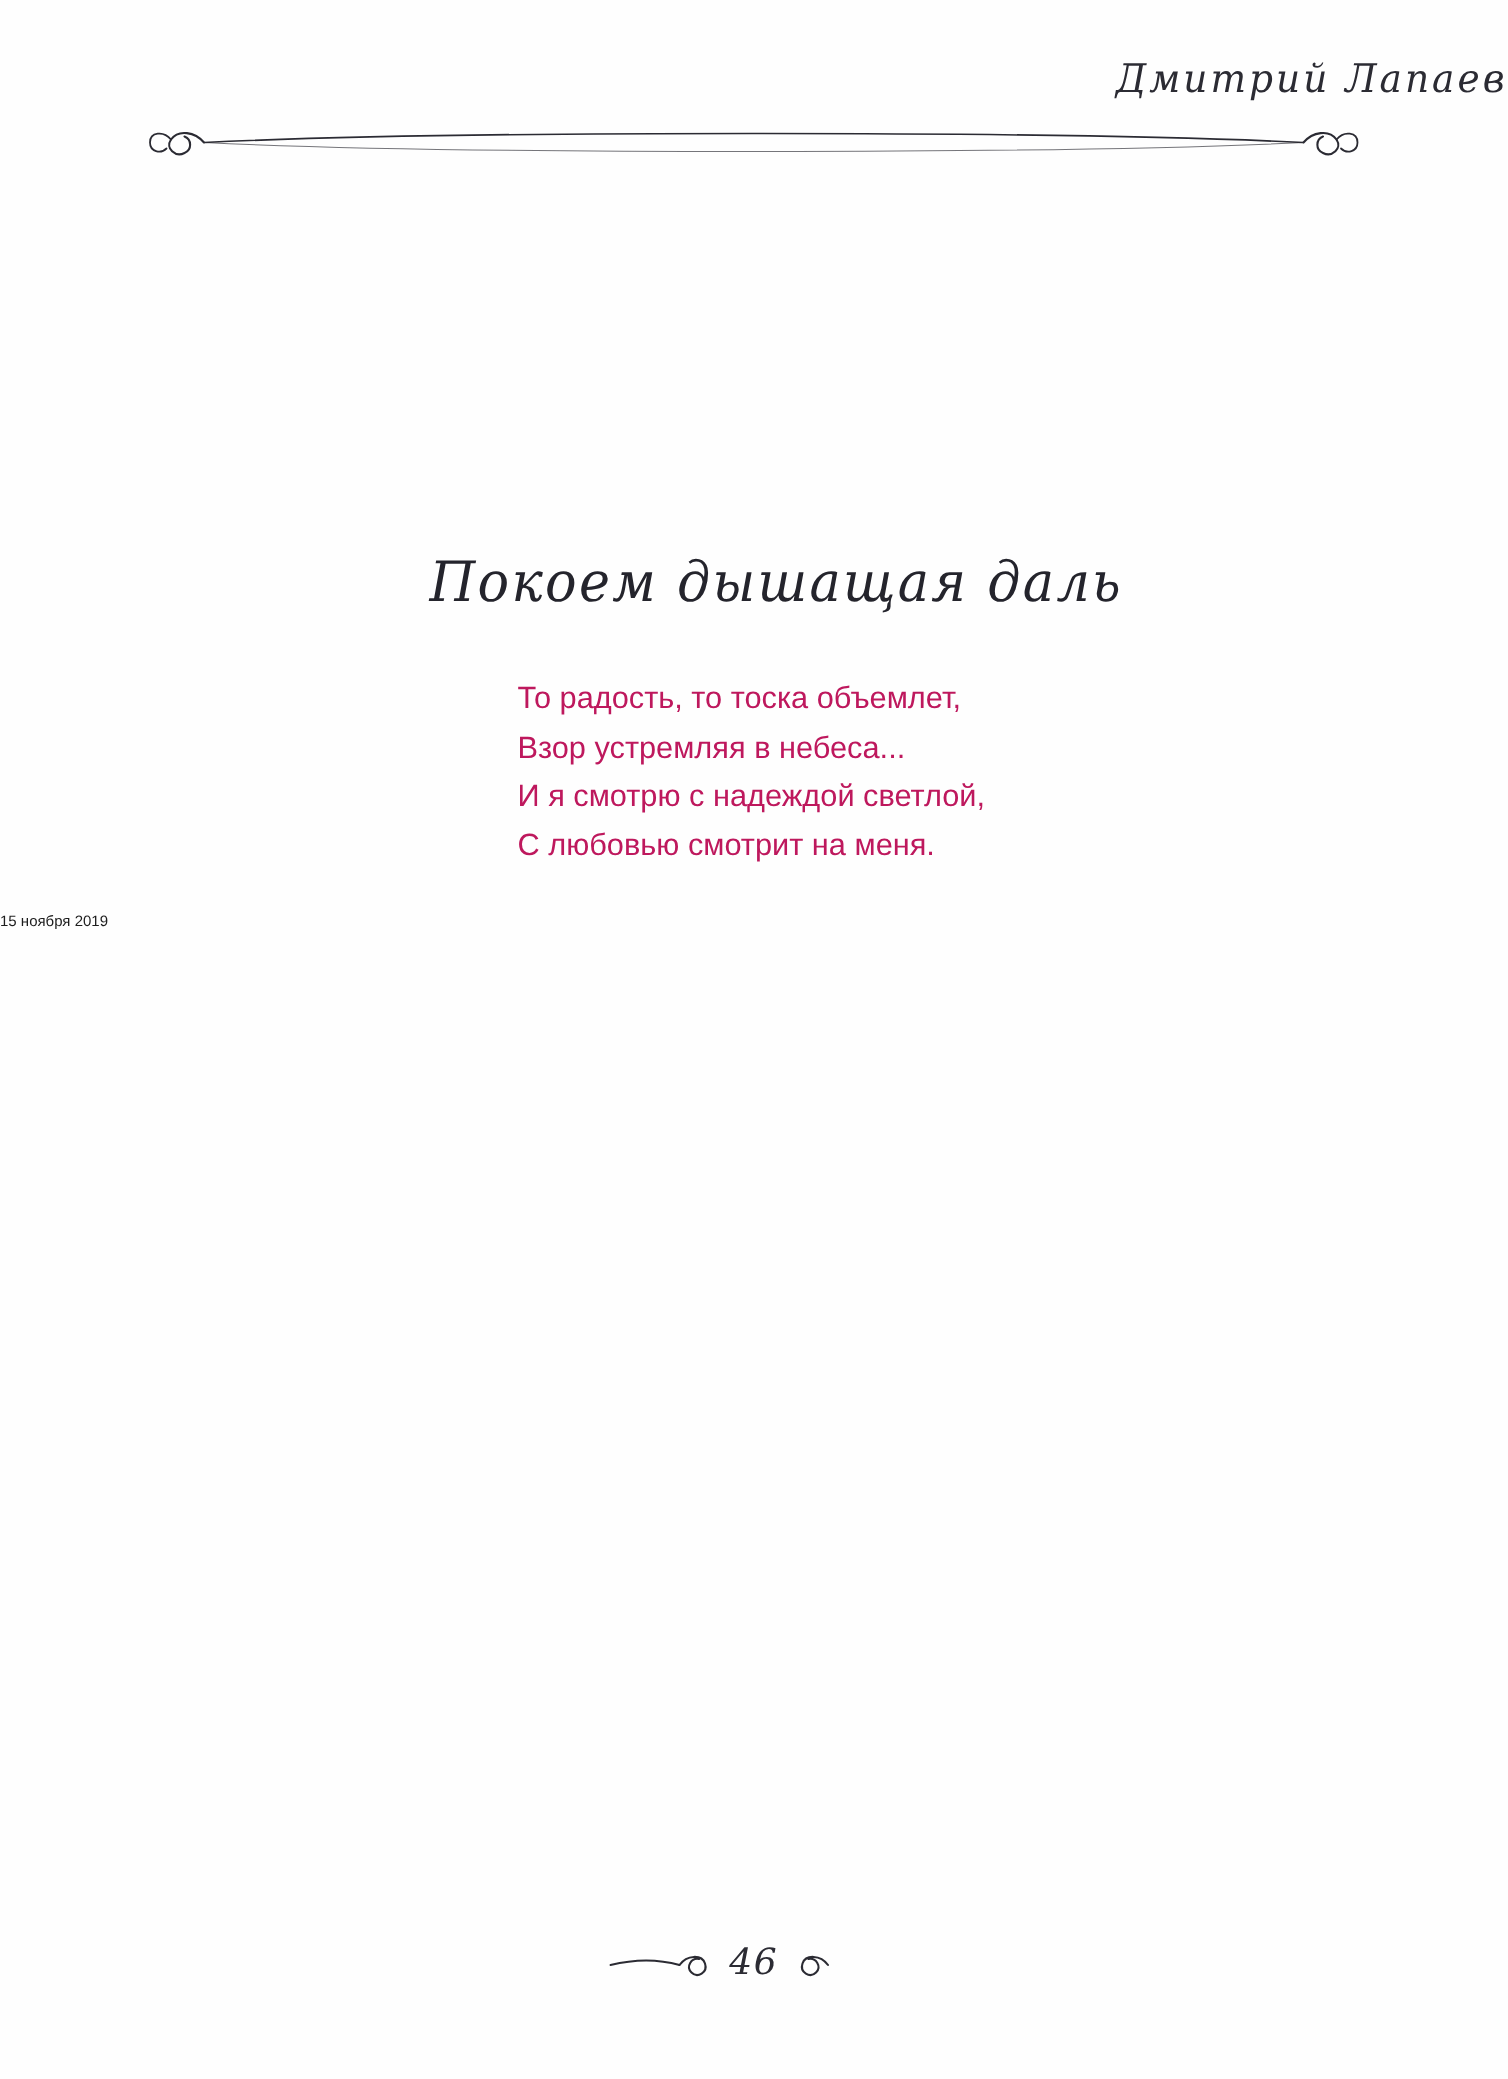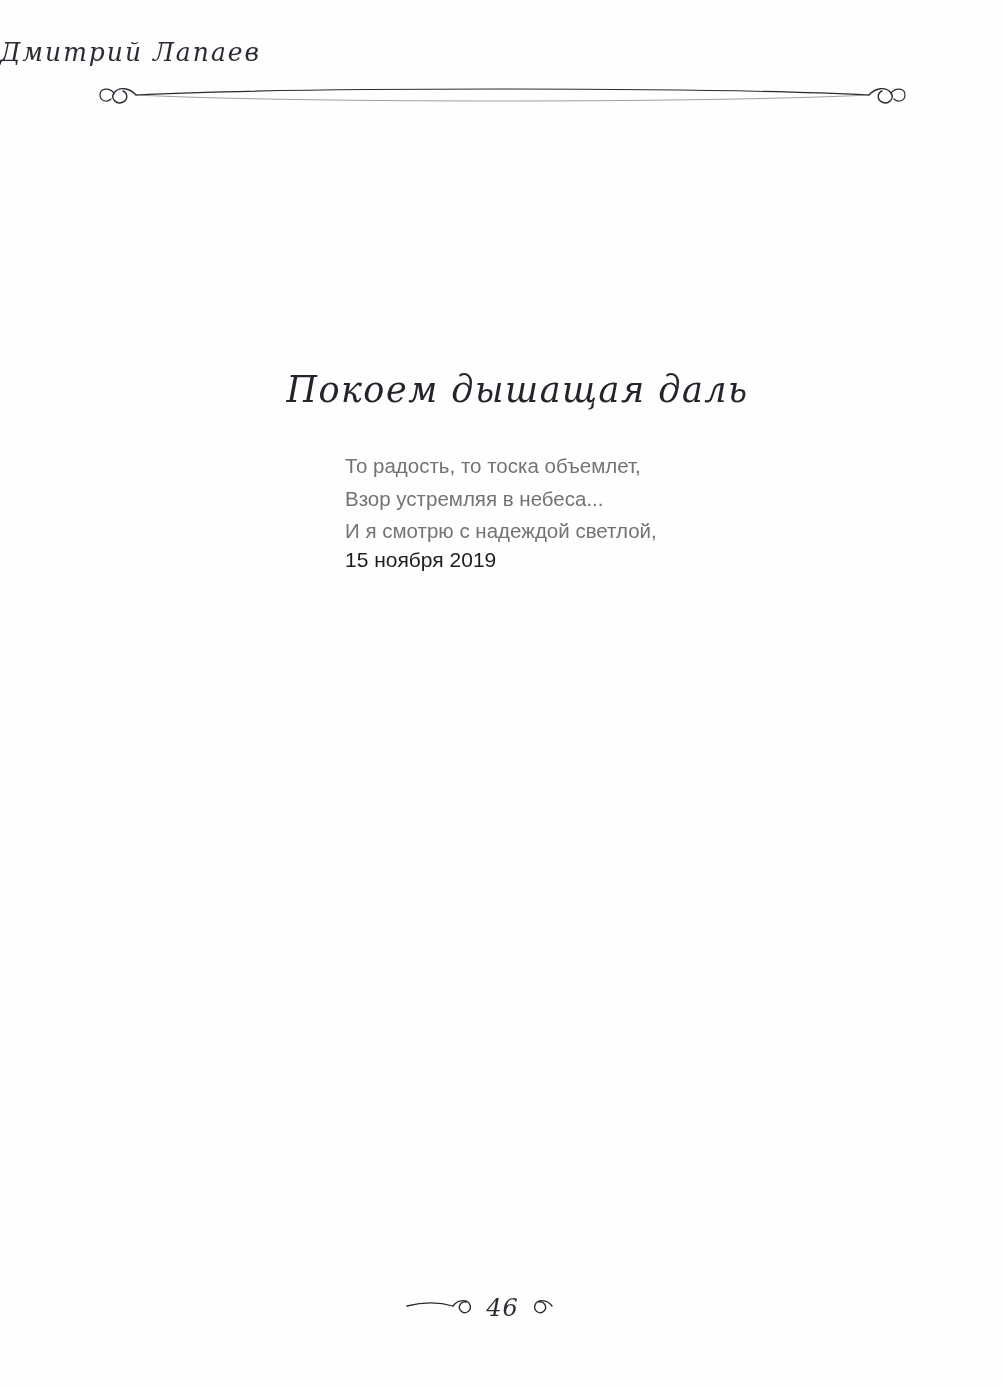--- a/index.html
+++ b/index.html
@@ -21,21 +21,21 @@
     inset: 0;
     background: #fefefe;
   }
 
   
   .running-head {
     position: absolute;
     top: 38px;
     left: 0;
     width: 100%;
-    text-align: left;
+    text-align: right;
   }
   .running-head .author {
     font-family: "DejaVu Serif", serif;
     font-style: italic;
     font-size: 25px;
     letter-spacing: 2px;
     color: #2b2b33;
     font-weight: 400;
     transform: scaleY(1.05);
     display: inline-block;
@@ -70,38 +70,38 @@
     transform: scaleY(1.06);
   }
   .poem-body {
     margin-top: 40px;
     padding-left: 345px;
   }
   .poem-line {
     font-family: "Liberation Sans", sans-serif;
     font-size: 20.5px;
     line-height: 32.5px;
-    color: #737373;
+    color: #be185d;
     white-space: pre;
   }
   .poem-date {
-    padding-left: 345px;
+    margin-top: 29px;
     font-family: "Liberation Sans", sans-serif;
-    font-size: 21px;
+    font-size: 10px;
     color: #1d1d1d;
   }
 
   
   .footer {
     position: absolute;
     left: 0;
     bottom: 64px;
     width: 100%;
     display: flex;
-    align-items: flex-start;
+    align-items: flex-end;
     justify-content: center;
     gap: 0px;
   }
   .footer .page-num {
     font-family: "DejaVu Serif", serif;
     font-style: italic;
     font-size: 24px;
     color: #2b2b33;
     padding: 0 9px;
     letter-spacing: 1px;
@@ -130,20 +130,21 @@
       <path d="M795 15 c 5 -6, 14 -5, 14 2 c 0 6, -7 8, -11 4" stroke="#2b2b33" stroke-width="1.2" fill="none" stroke-linecap="round"></path>
     </svg>
   </div>
 
   <div class="poem">
     <div class="poem-title">Покоем дышащая даль</div>
     <div class="poem-body">
       <div class="poem-line">То радость, то тоска объемлет,</div>
       <div class="poem-line">Взор устремляя в небеса...</div>
       <div class="poem-line">И я смотрю с надеждой светлой,</div>
+      <div class="poem-line">С любовью смотрит на меня.</div>
     </div>
     <div class="poem-date">15 ноября 2019</div>
   </div>
 
   <div class="footer">
     <span>
       <svg width="72" height="24" viewBox="0 0 72 24" fill="none" xmlns="http://www.w3.org/2000/svg">
         <path d="M2 12 C 18 8, 34 8, 48 12" stroke="#2b2b33" stroke-width="1.3" fill="none" stroke-linecap="round"></path>
         <path d="M48 12 c 5 -7, 15 -7, 17 -1 c 2 6, -5 10, -9 6 c -4 -4, 0 -10, 5 -9" stroke="#2b2b33" stroke-width="1.4" fill="none" stroke-linecap="round"></path>
       </svg>

